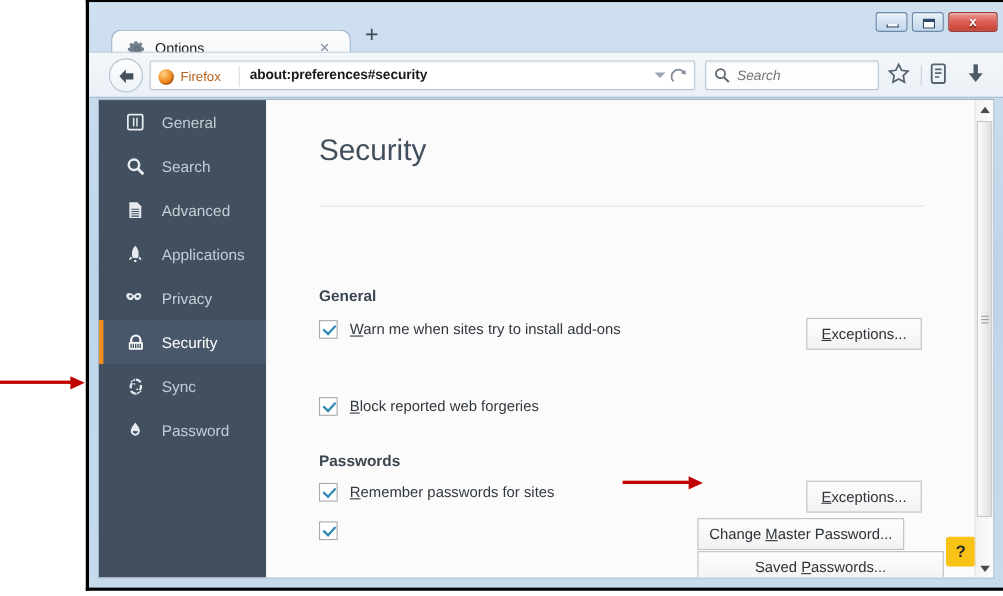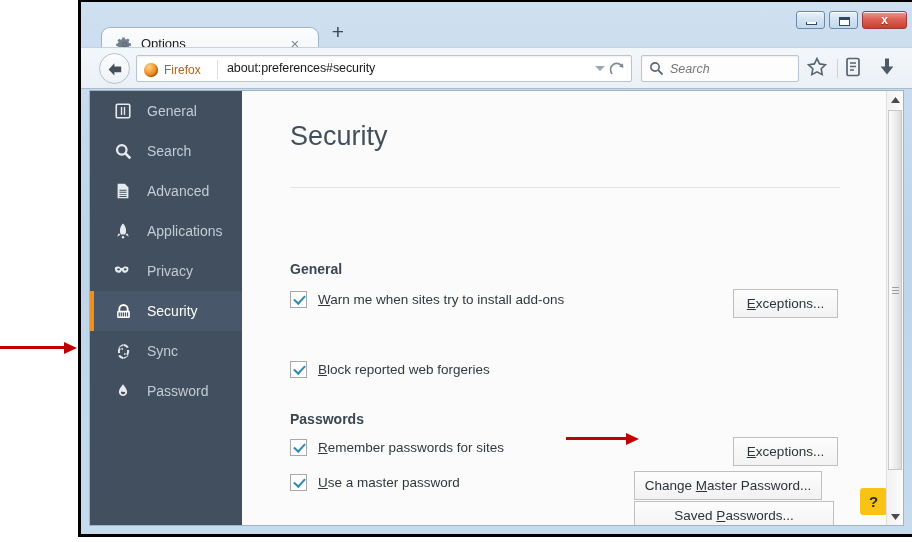--- a/index.html
+++ b/index.html
@@ -106,20 +106,21 @@
     background: radial-gradient(circle at 35% 30%, #ffd38a 0%, #f08a1c 55%, #c55608 100%);
     box-shadow: inset -1px -1px 1px rgba(120,50,0,.5);
     position: relative;
   }
   #identity .ffname {
     margin-left: 6px; font-size: 12px; color: #b2621c; font-weight: 500;
   }
   #url-text {
     position: absolute; left: 90px; top: 5px; font-size: 12.5px; color: #1a1a1a;
     letter-spacing: -0.1px;
+    font-weight: bold;
   }
   #url-drop {
     position: absolute; right: 26px; top: 10px; width: 0; height: 0;
     border-left: 5px solid transparent; border-right: 5px solid transparent;
     border-top: 5px solid #9aa7b4;
   }
   #url-reload { position: absolute; right: 5px; top: 5px; width: 18px; height: 18px; }
 
   #searchbar {
     position: absolute; left: 560px; top: 7px; width: 158px; height: 27px;
@@ -458,30 +459,29 @@
         </div>
 
         <div class="group-head" style="top:320px">Passwords</div>
 
         <div class="opt-row" style="top:348px">
           <span class="cbox"></span>
           <span class="opt-label"><u>R</u>emember passwords for sites</span>
         </div>
         <div class="opt-row" style="top:383px">
           <span class="cbox"></span>
-          <span class="opt-label"><u>U</u>se a master password</span>
         </div>
 
         <div class="pbtn" style="left:491px; top:346px; width:105px">
           <span><u>E</u>xceptions...</span>
         </div>
         <div class="pbtn" style="left:392px; top:380px; width:188px">
           <span>Change <u>M</u>aster Password...</span>
         </div>
-        <div class="pbtn" style="left:392px; top:410px; width:200px">
+        <div class="pbtn" style="left:392px; top:410px; width:224px">
           <span>Saved <u>P</u>asswords...</span>
         </div>
 
         <div id="help-btn">?</div>
 
         <div id="scrollbar">
           <div class="sb-arrow up">
             <svg width="9" height="6" viewBox="0 0 9 6">
                 <path fill="#4a4a4a" d="M4.5 0L9 6H0z"></path>
               </svg>

